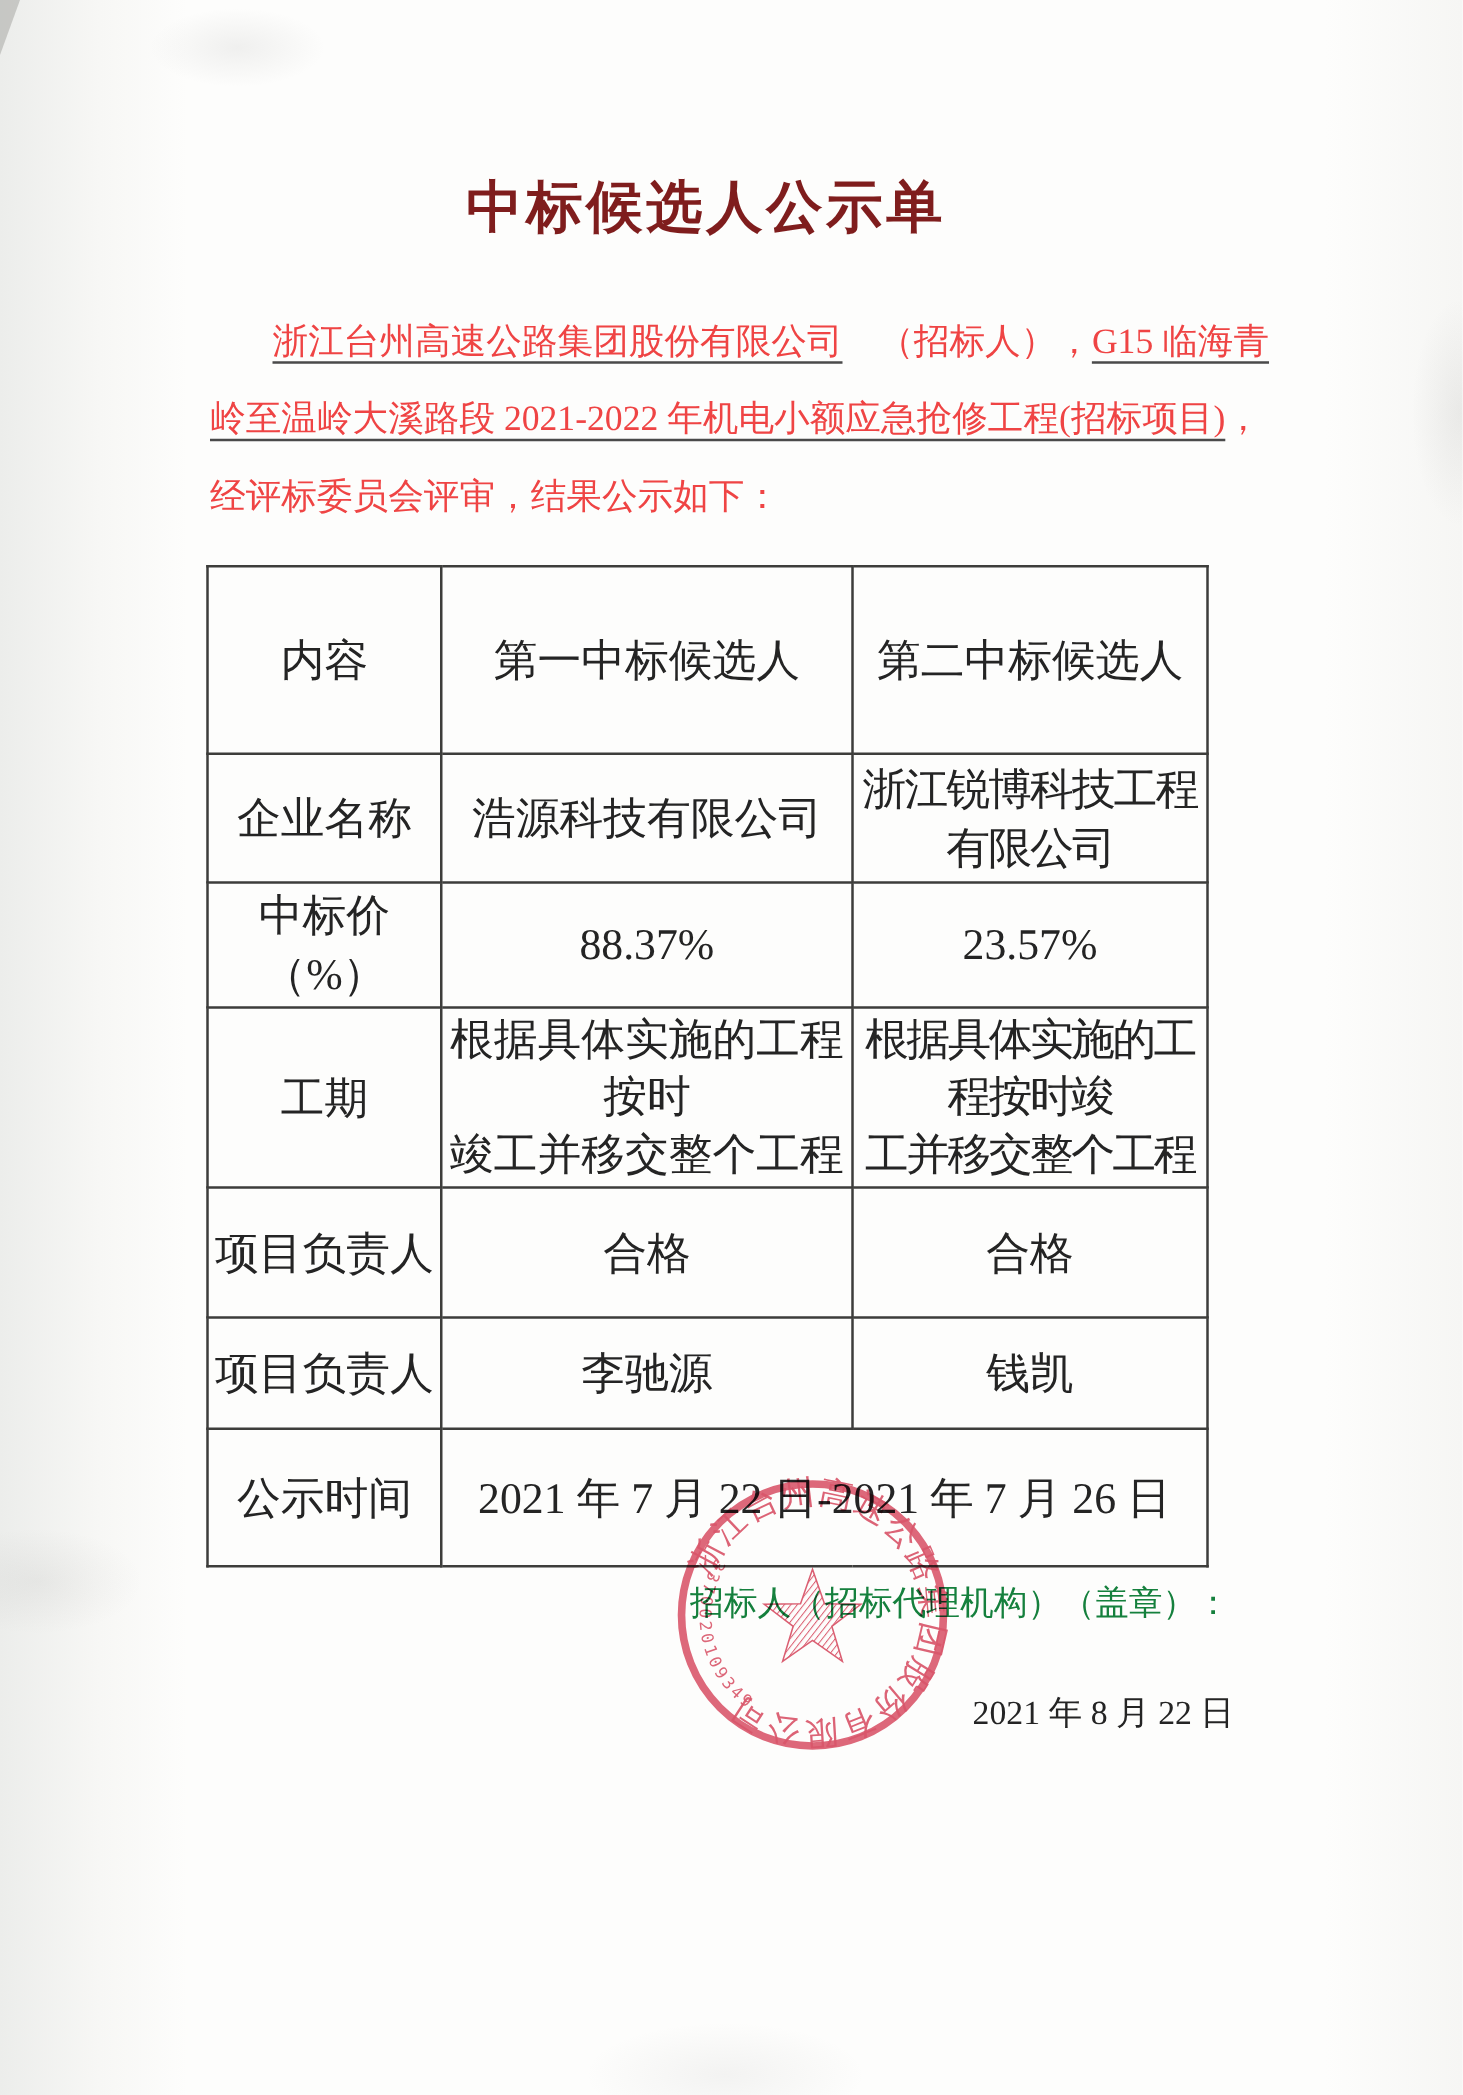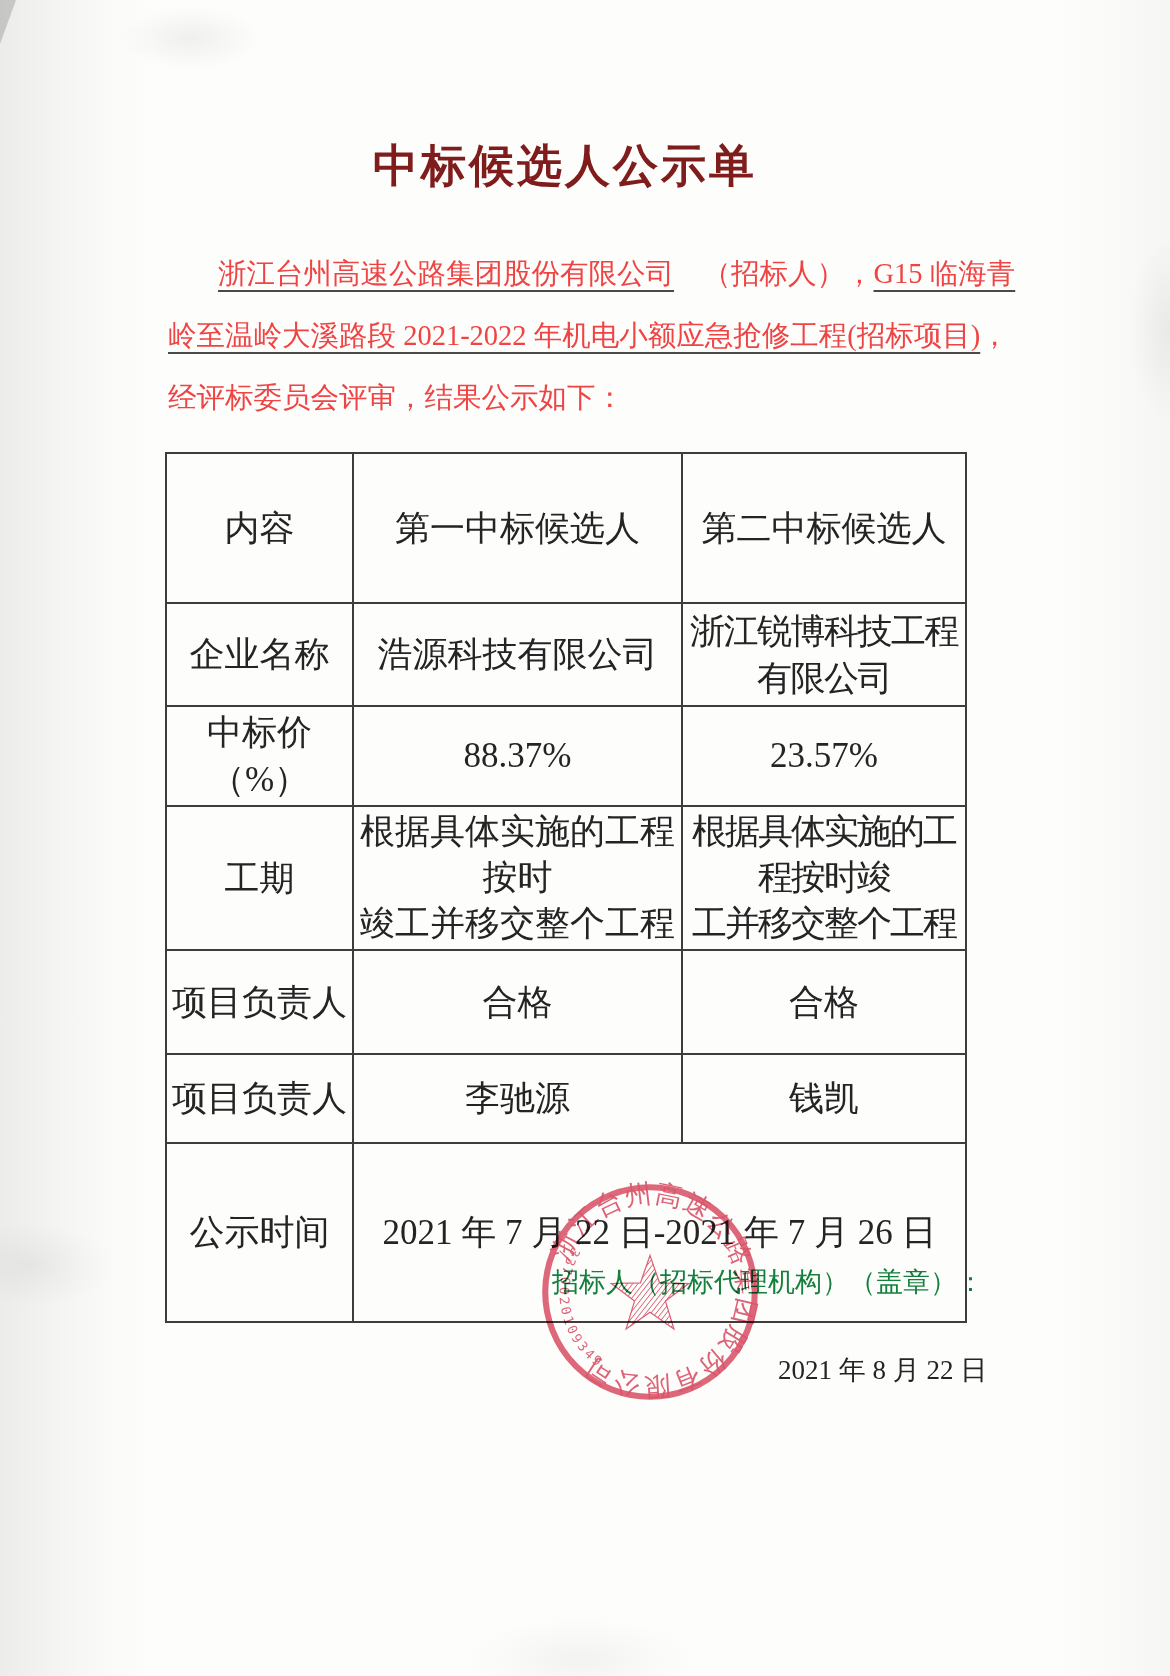--- a/index.html
+++ b/index.html
@@ -29,21 +29,21 @@
      text-decoration-color:#4a4a4a;}
   table.bid{
     position:absolute;left:165px;top:452px;border-collapse:collapse;table-layout:fixed;
     width:800px;height:800px;
   }
   table.bid td{
     border:2px solid #3d3d3b;text-align:center;vertical-align:middle;
     font-size:35px;color:#242424;padding:2px;overflow:hidden;
   }
   tr.r0{height:150px;} tr.r1{height:103px;} tr.r2{height:83px;}
-  tr.r3{height:123px;} tr.r4{height:104px;} tr.r5{height:89px;} tr.r6{height:179px;}
+  tr.r3{height:123px;} tr.r4{height:104px;} tr.r5{height:89px;} tr.r6{height:110px;}
   td.duration{white-space:pre-line;line-height:46px;font-size:25px;}
   td.tight{font-size:25px;letter-spacing:-1.5px;}
   td.d3{letter-spacing:-2px;font-size:24px;}
   .sign-line{position:absolute;left:552px;top:1264px;font-size:27px;color:#15803d;white-space:nowrap;}
   .date-line{position:absolute;left:778px;top:1352px;font-size:27px;color:#242424;white-space:nowrap;}
   .stamp{
     position:absolute;left:532px;top:1174px;width:236px;height:236px;
     mix-blend-mode:multiply;opacity:.93;
   }
 </style>

